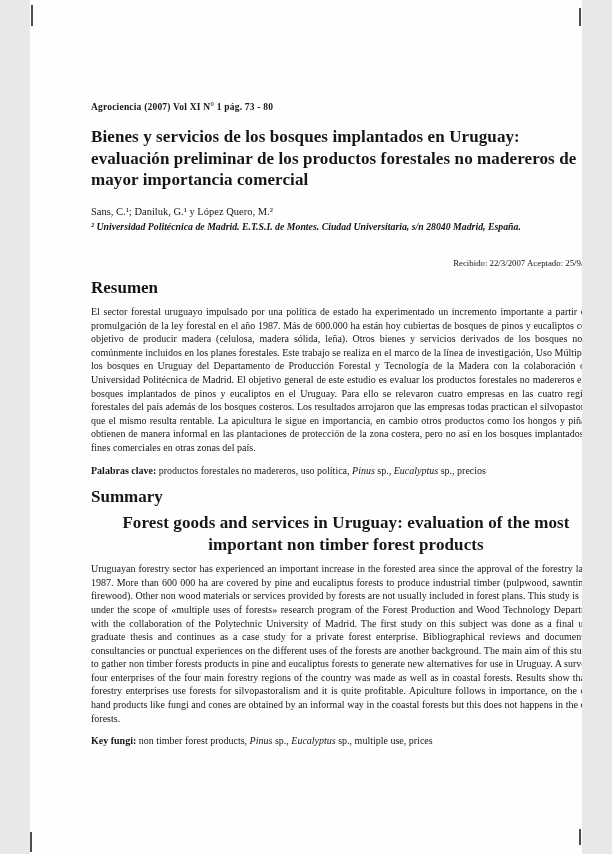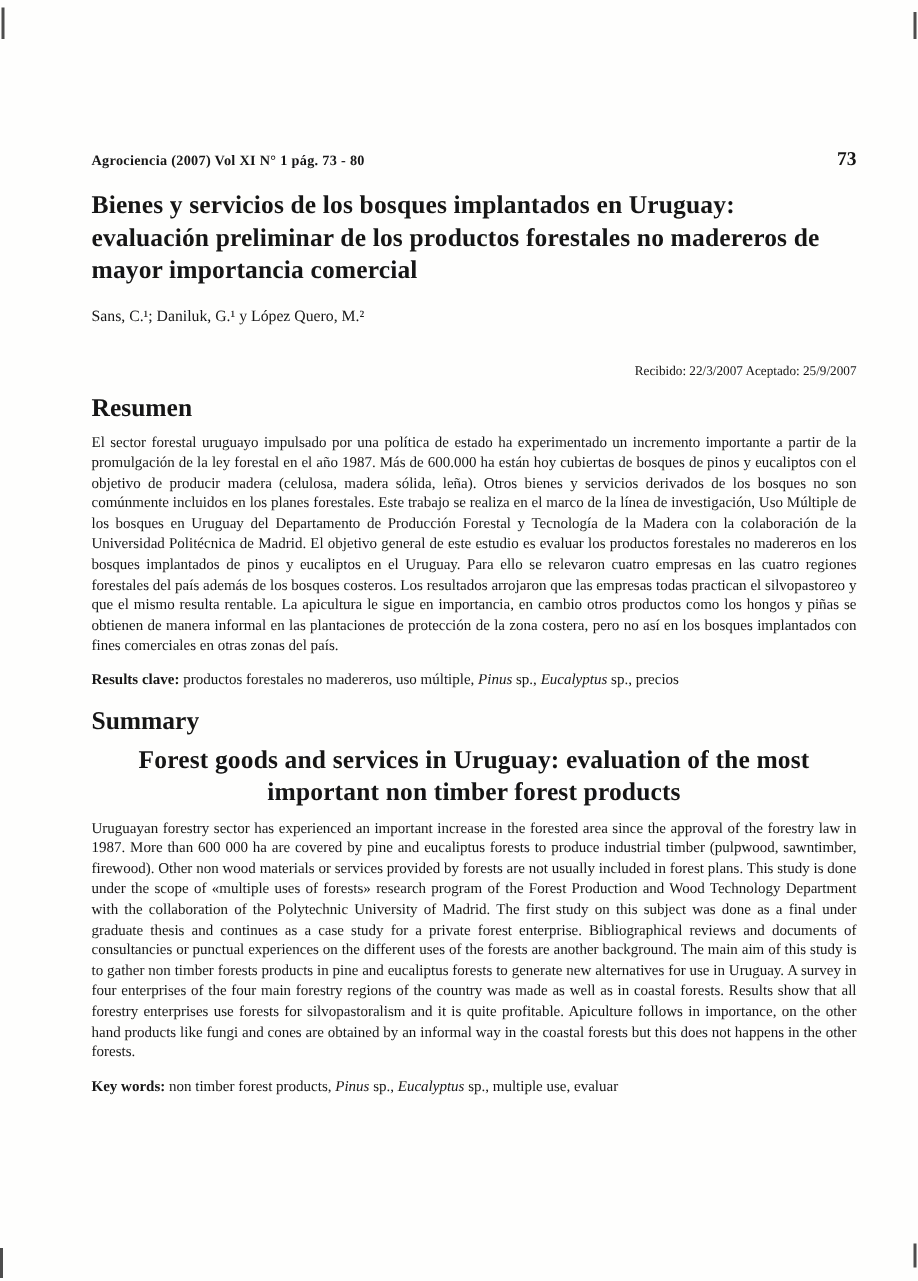--- a/index.html
+++ b/index.html
@@ -1,18 +1,18 @@
 <!DOCTYPE html>
 <html><head>
 <meta charset="utf-8">
 <style>
   html,body { margin:0; padding:0; background:#e8e8e8; }
   .page {
     position:relative;
-    width:612px; height:854px;
+    width:552px; height:854px;
     margin:0 auto;
     background:#fefefd;
     overflow:hidden;
     font-family:"Liberation Serif","DejaVu Serif",serif;
     color:#161616;
   }
   .scan-artifact { position:absolute; background:#4d4d4d; width:2px; }
   #art-tl { left:1px;  top:5px;   height:21px; }
   #art-tr { right:1px; top:8px;   height:18px; }
   #art-bl { left:0;    top:832px; height:20px; }
@@ -52,35 +52,36 @@
 
     <div class="header-row">
       <span class="journal-line">Agrociencia (2007) Vol XI N° 1 pág. 73 - 80</span>
       <span class="page-num">73</span>
     </div>
 
     <h1 class="title-es">Bienes y servicios de los bosques implantados en Uruguay: evaluación preliminar de los productos forestales no madereros de mayor importancia comercial</h1>
 
     <p class="authors">Sans, C.¹; Daniluk, G.¹ y López Quero, M.²</p>
 
+    <p class="affil">² Universidad Politécnica de Madrid. E.T.S.I. de Montes. Ciudad Universitaria, s/n 28040 Madrid, España.</p>
 
     <p class="received">Recibido: 22/3/2007 Aceptado: 25/9/2007</p>
 
     <h2 class="section-heading">Resumen</h2>
 
     <p class="abstract">El sector forestal uruguayo impulsado por una política de estado ha experimentado un incremento importante a partir de la promulgación de la ley forestal en el año 1987. Más de 600.000 ha están hoy cubiertas de bosques de pinos y eucaliptos con el objetivo de producir madera (celulosa, madera sólida, leña). Otros bienes y servicios derivados de los bosques no son comúnmente incluidos en los planes forestales. Este trabajo se realiza en el marco de la línea de investigación, Uso Múltiple de los bosques en Uruguay del Departamento de Producción Forestal y Tecnología de la Madera con la colaboración de la Universidad Politécnica de Madrid. El objetivo general de este estudio es evaluar los productos forestales no madereros en los bosques implantados de pinos y eucaliptos en el Uruguay. Para ello se relevaron cuatro empresas en las cuatro regiones forestales del país además de los bosques costeros. Los resultados arrojaron que las empresas todas practican el silvopastoreo y que el mismo resulta rentable. La apicultura le sigue en importancia, en cambio otros productos como los hongos y piñas se obtienen de manera informal en las plantaciones de protección de la zona costera, pero no así en los bosques implantados con fines comerciales en otras zonas del país.</p>
 
     <p class="keywords">
-      <span class="kw-label">Results clave:</span><span> productos forestales no madereros, uso múltiple, </span><span class="kw-italic">Pinus</span><span> sp., </span><span class="kw-italic">Eucalyptus</span><span> sp., precios</span>
+      <span class="kw-label">Palabras clave:</span><span> productos forestales no madereros, uso política, </span><span class="kw-italic">Pinus</span><span> sp., </span><span class="kw-italic">Eucalyptus</span><span> sp., precios</span>
     </p>
 
     <h2 class="section-heading">Summary</h2>
 
     <h1 class="title-en">Forest goods and services in Uruguay: evaluation of the most important non timber forest products</h1>
 
     <p class="abstract">Uruguayan forestry sector has experienced an important increase in the forested area since the approval of the forestry law in 1987. More than 600 000 ha are covered by pine and eucaliptus forests to produce industrial timber (pulpwood, sawntimber, firewood). Other non wood materials or services provided by forests are not usually included in forest plans. This study is done under the scope of «multiple uses of forests» research program of the Forest Production and Wood Technology Department with the collaboration of the Polytechnic University of Madrid. The first study on this subject was done as a final under graduate thesis and continues as a case study for a private forest enterprise. Bibliographical reviews and documents of consultancies or punctual experiences on the different uses of the forests are another background. The main aim of this study is to gather non timber forests products in pine and eucaliptus forests to generate new alternatives for use in Uruguay. A survey in four enterprises of the four main forestry regions of the country was made as well as in coastal forests. Results show that all forestry enterprises use forests for silvopastoralism and it is quite profitable. Apiculture follows in importance, on the other hand products like fungi and cones are obtained by an informal way in the coastal forests but this does not happens in the other forests.</p>
 
     <p class="keywords">
-      <span class="kw-label">Key words:</span><span> non timber forest products, </span><span class="kw-italic">Pinus</span><span> sp., </span><span class="kw-italic">Eucalyptus</span><span> sp., multiple use, evaluar</span>
+      <span class="kw-label">Key fungi:</span><span> non timber forest products, </span><span class="kw-italic">Pinus</span><span> sp., </span><span class="kw-italic">Eucalyptus</span><span> sp., multiple use, prices</span>
     </p>
 
   </div>
 </div>
 
 </body></html>

